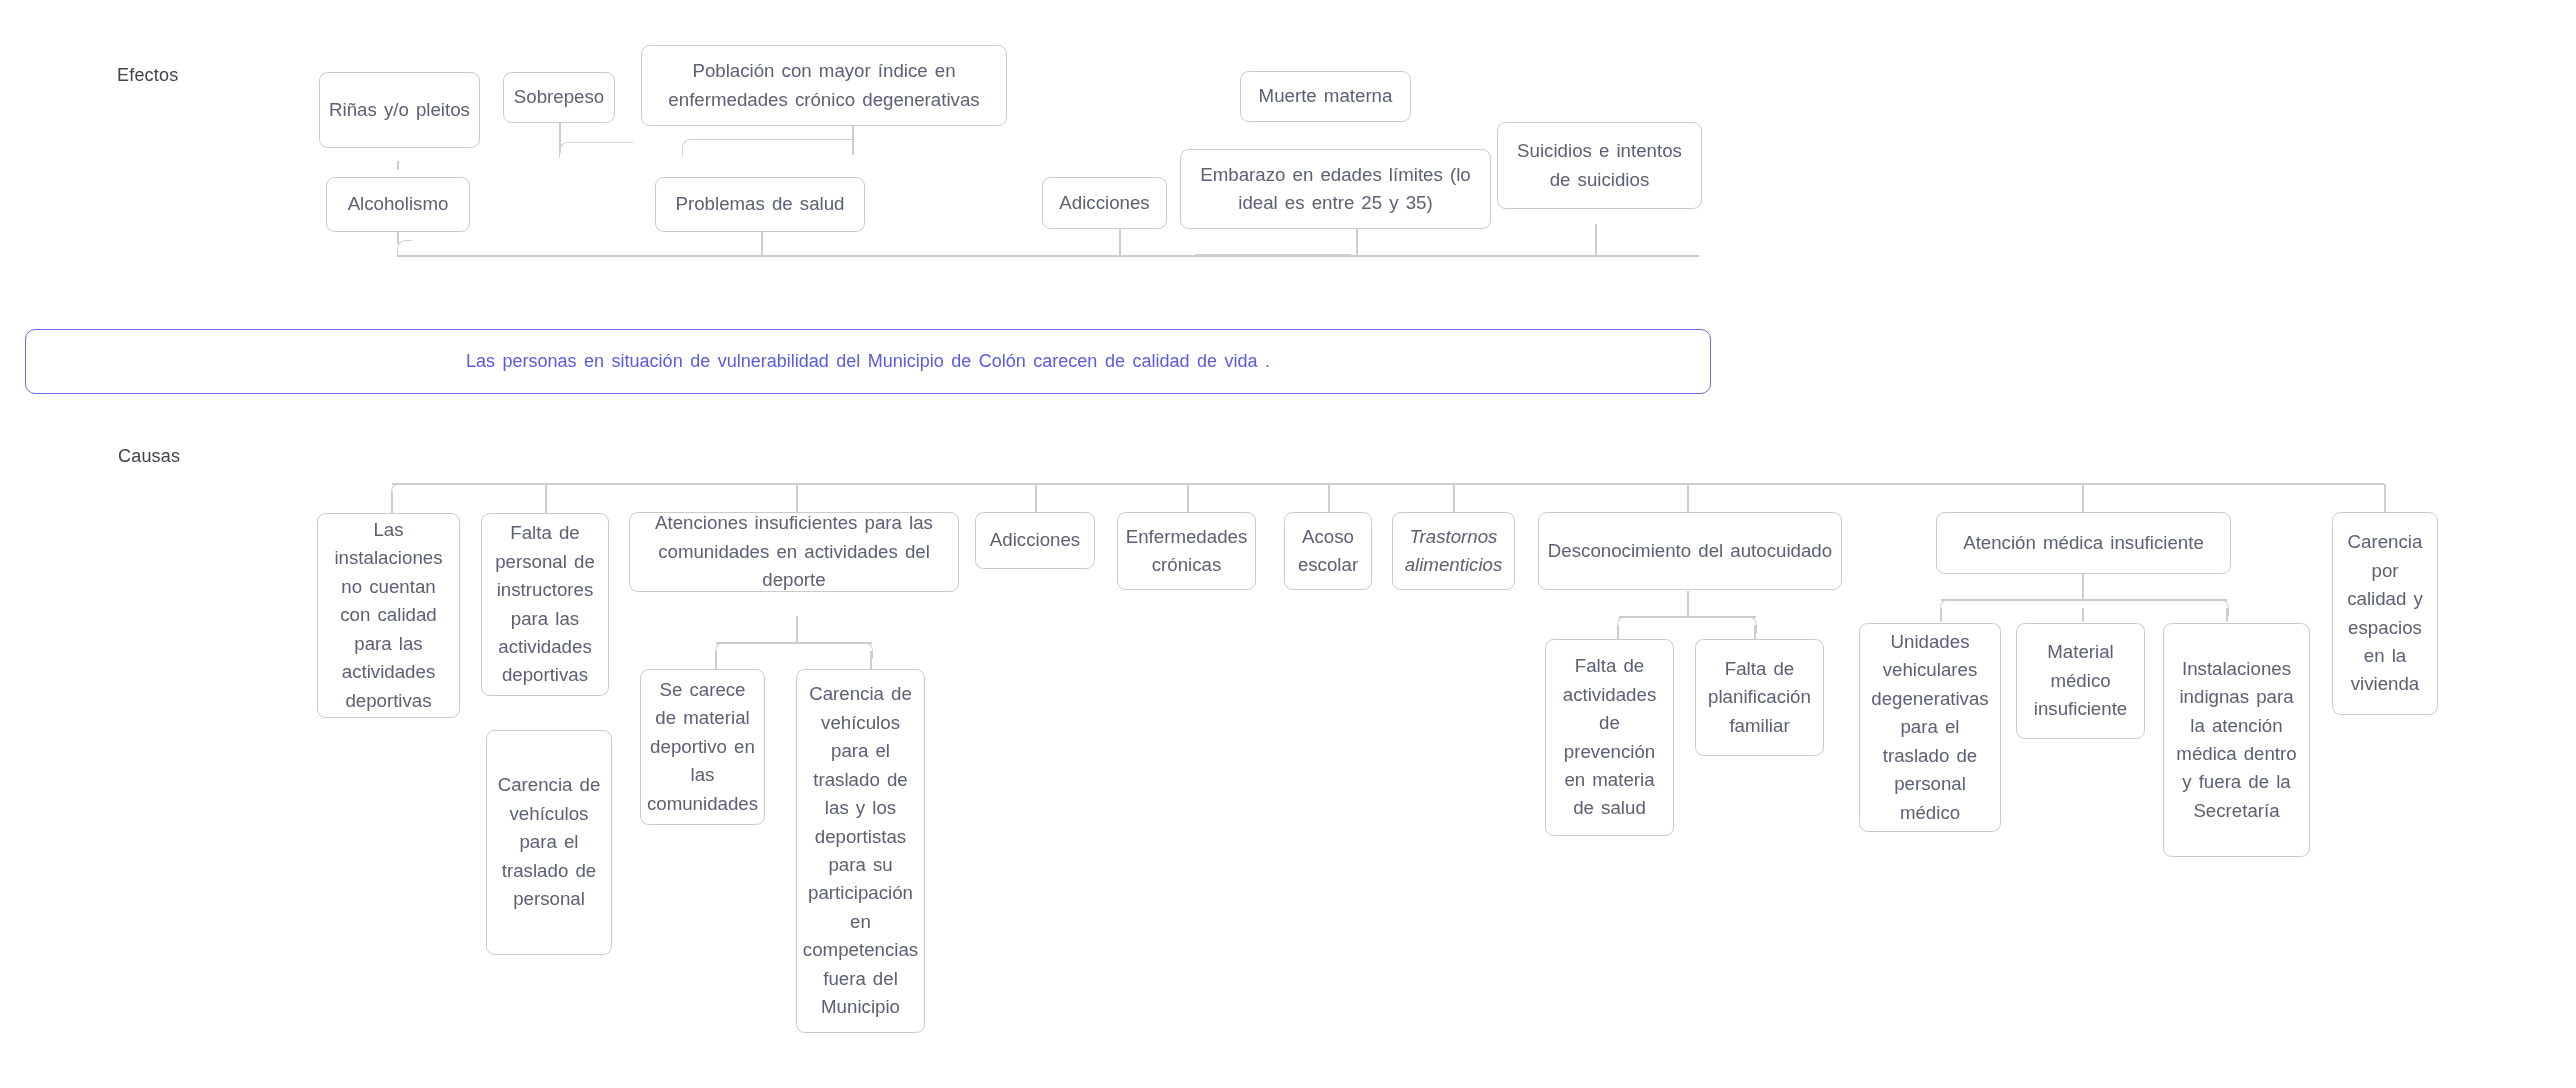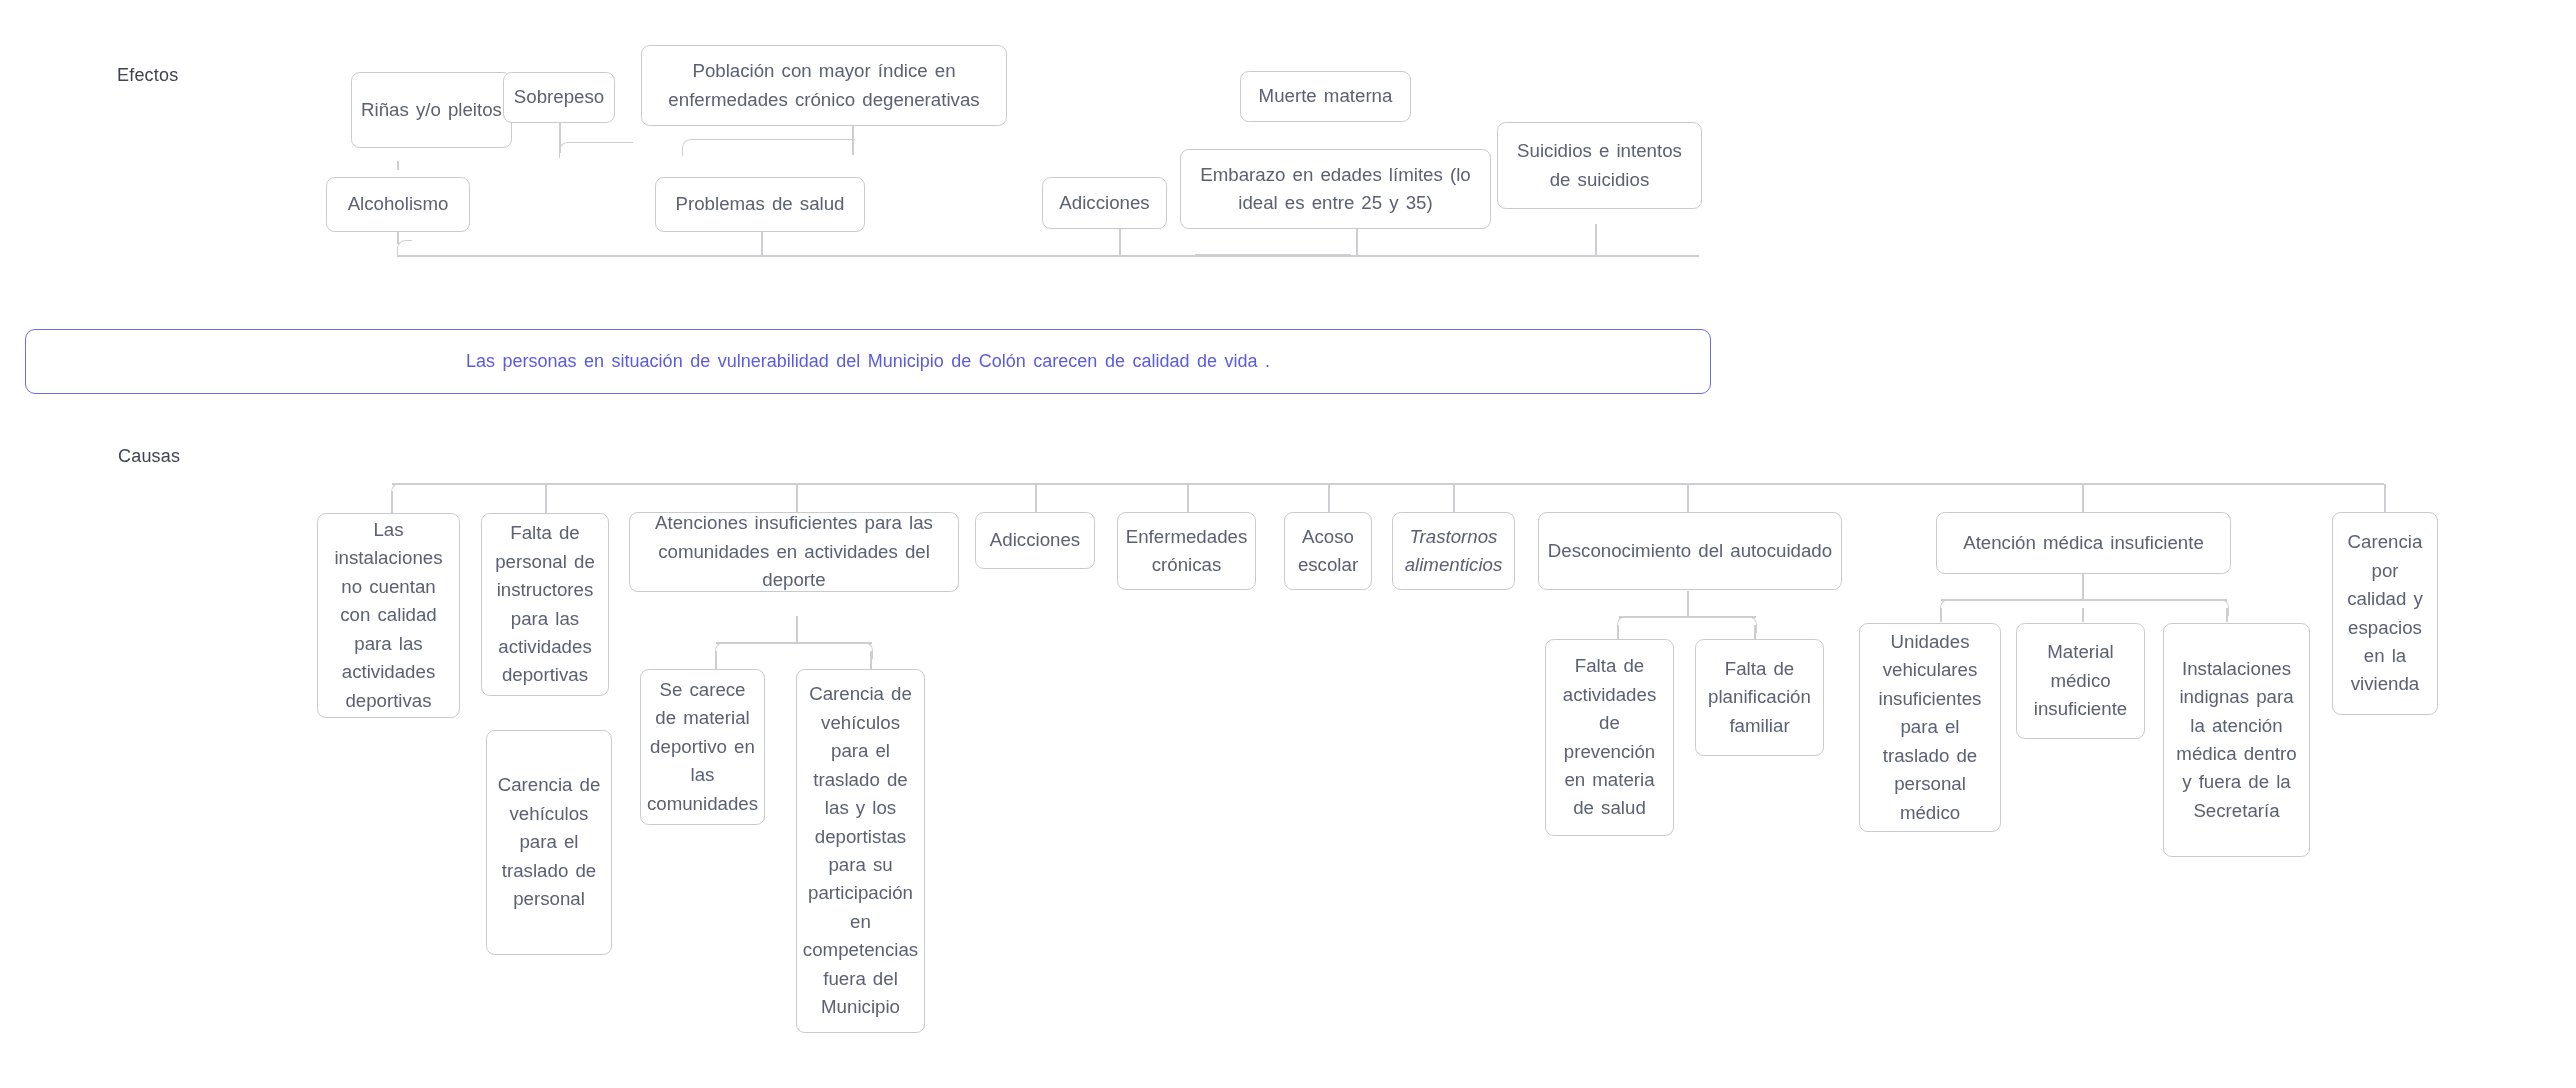--- a/index.html
+++ b/index.html
@@ -108,21 +108,21 @@
 
   <div class="vline" style="left:761px; top:224px; height:32px;"></div>
   <div class="vline" style="left:1119px; top:224px; height:32px;"></div>
   <div class="vline" style="left:1356px; top:224px; height:32px;"></div>
   <div class="vline" style="left:1595px; top:224px; height:32px;"></div>
 
   <div class="hline" style="left:1195px; top:254px; width:156px;"></div>
 
   <div class="vline" style="left:397px; top:161px; height:8.7px;"></div>
 
-  <div class="node" style="left:319px;  top:72px; width:161px;  height:76px;margin-left:32px;">Riñas y/o pleitos</div>
+  <div class="node" style="left:319px;  top:72px; width:161px;  height:76px;">Riñas y/o pleitos</div>
 
   <div class="node" style="left:503px;  top:72px; width:112px;  height:51px;">Sobrepeso</div>
 
   <div class="node" style="left:641px; top:45px;  width:366px;  height:81px;">Población  con mayor  índice  en enfermedades   crónico  degenerativas</div>
 
   <div class="node" style="left:1240px; top:71px; width:171px;  height:51px;">Muerte  materna</div>
 
   <div class="node" style="left:1497px; top:122px; width:205px;  height:87px;">Suicidios  e intentos   de suicidios</div>
 
   <div class="node" style="left:326px;  top:177px; width:144px;  height:55px;">Alcoholismo</div>
@@ -195,20 +195,20 @@
   <div class="node" style="left:640px; top:669px; width:125px;  height:156px;">Se carece  de material deportivo   en las comunidades</div>
 
   <div class="node" style="left:486px;  top:730px; width:126px;  height:225px;">Carencia de vehículos para  el traslado de personal</div>
 
   <div class="node" style="left:796px; top:669px; width:129px;  height:364px;">Carencia  de vehículos para  el traslado   de las y los deportistas para  su participación en competencias fuera  del Municipio</div>
 
   <div class="node" style="left:1545px; top:639px; width:129px;  height:197px;">Falta  de actividades de prevención en materia de salud</div>
 
   <div class="node" style="left:1695px; top:639px; width:129px;  height:117px;">Falta  de planificación familiar</div>
 
-  <div class="node" style="left:1859px; top:623px; width:142px;  height:209px;">Unidades vehiculares insuficientes para  el traslado  de personal médico</div>
+  <div class="node" style="left:1859px; top:623px; width:142px;  height:209px;">Unidades vehiculares degenerativas para  el traslado  de personal médico</div>
 
   <div class="node" style="left:2016px; top:623px; width:129px;  height:116px;">Material médico insuficiente</div>
 
   <div class="node" style="left:2163px; top:623px; width:147px;  height:234px;">Instalaciones indignas para  la atención médica dentro  y fuera  de la Secretaría</div>
 
 </div>
 
 
 </body></html>

